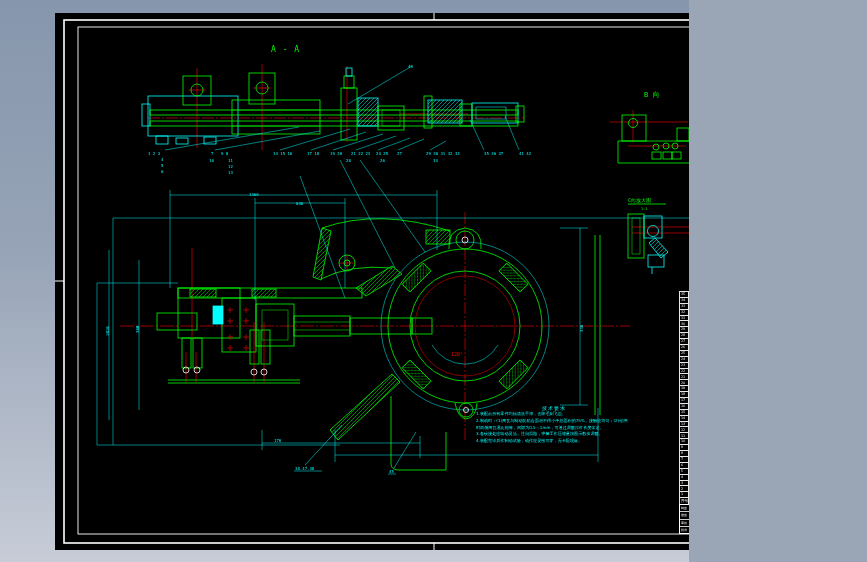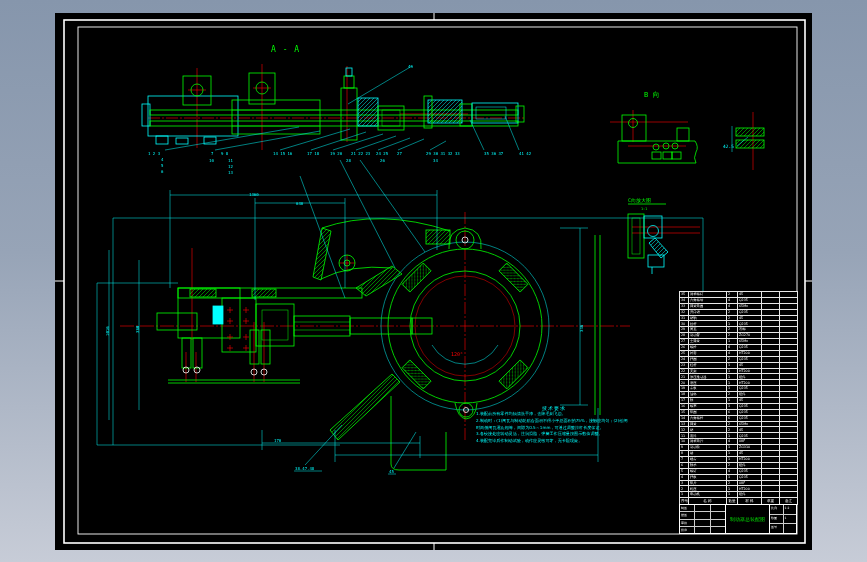--- a/index.html
+++ b/index.html
@@ -1,16 +1,16 @@
 <!DOCTYPE html>
 <html><head>
 <meta charset="utf-8">
 <style>
   html,body{margin:0;padding:0;background:#9aa5b5;}
-  #stage{position:relative;width:867px;height:562px;overflow:hidden;
+  #stage{position:relative;width:689px;height:562px;overflow:hidden;
          background:linear-gradient(180deg,#8696AC 0%,#97A4B7 45%,#C7CCD7 100%);
          font-family:"DejaVu Sans",sans-serif;}
   #sheet{position:absolute;left:55px;top:13px;width:757px;height:537px;background:#000;}
   svg{position:absolute;left:0;top:0;}
   svg text{font-family:"DejaVu Sans Mono","DejaVu Sans",monospace;}
   
   .bom{position:absolute;left:679px;top:291px;width:118px;border-collapse:collapse;
        table-layout:fixed;background:#000;color:#fff;}
   .bom td{border:0.6px solid #e8e8e8;height:4.9px;line-height:4.6px;font-size:3.3px;
           padding:0 1px;overflow:hidden;white-space:nowrap;}

